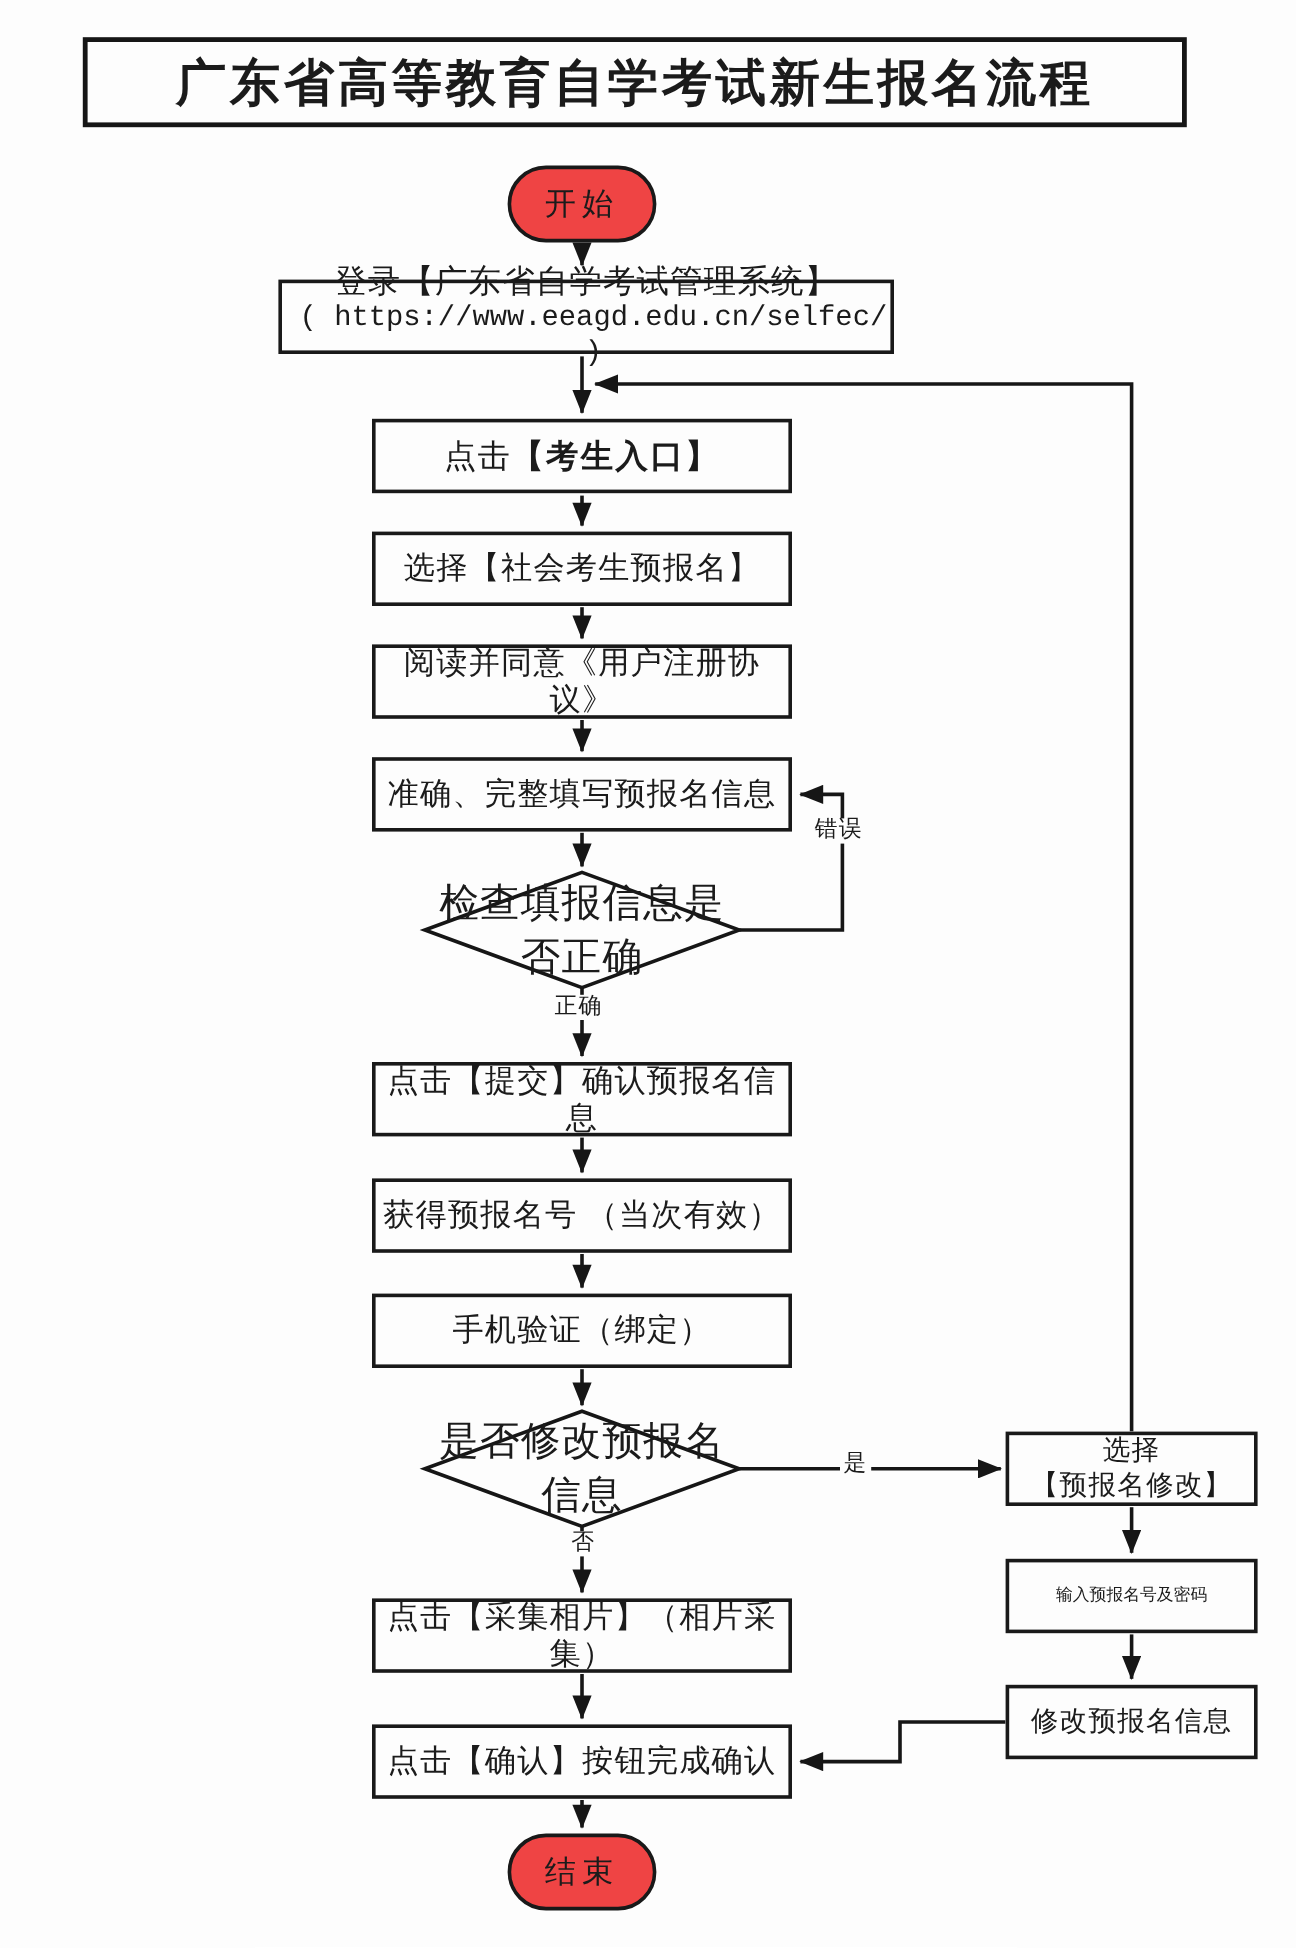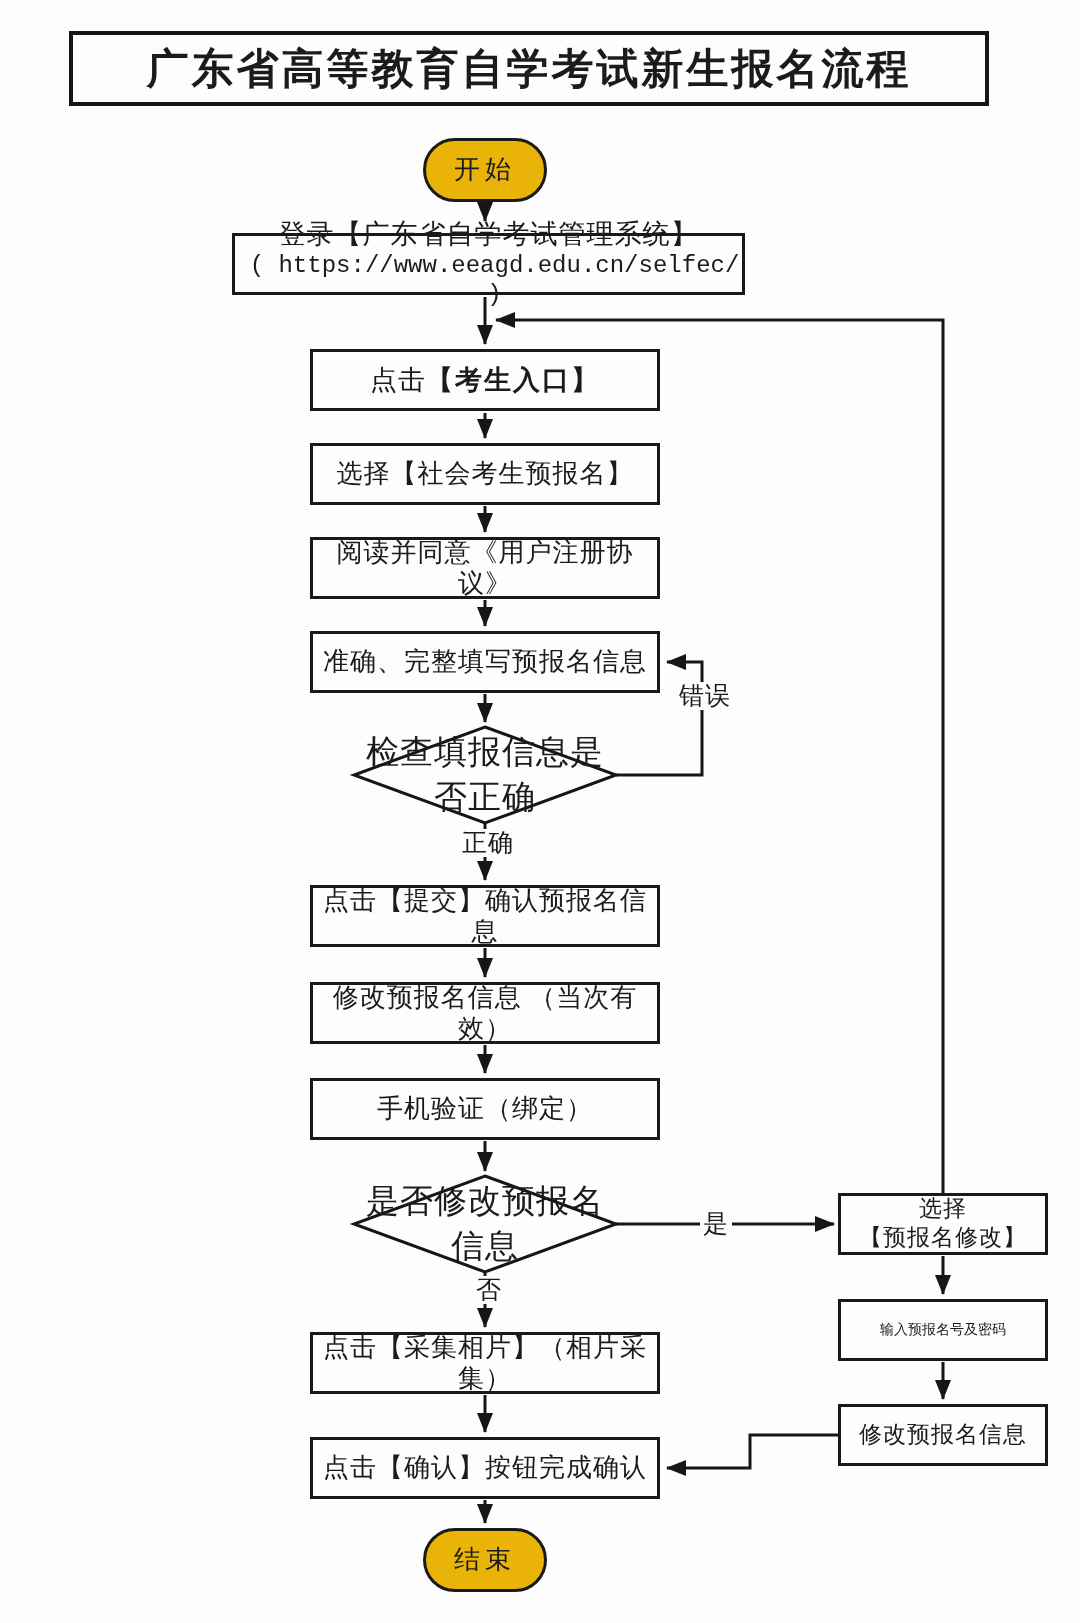--- a/index.html
+++ b/index.html
@@ -9,31 +9,31 @@
     font-family:"Liberation Serif","DejaVu Serif",serif;
     color:#1b1b1b;
   }
   .wires { position:absolute; left:0; top:0; width:1080px; height:1623px; }
   .node {
     position:absolute; box-sizing:border-box;
     display:flex; flex-direction:column; align-items:center; justify-content:center;
     text-align:center; font-size:26px; line-height:1.2; letter-spacing:1px;
   }
   .box  { border:3px solid #191919; background:#fdfdfd; }
-  .oval { border:3px solid #191919; background:#eab308; border-radius:33px; letter-spacing:5px;text-align:center; }
+  .oval { border:3px solid #191919; background:#ef4444; border-radius:33px; letter-spacing:5px;text-align:center; }
   .titlebox {
     position:absolute; left:33px; top:31px; width:920px; height:75px;
     box-sizing:border-box; border:4px solid #161616; background:#fdfdfd;
     display:flex; align-items:center; justify-content:center;
     font-size:42px; font-weight:bold; letter-spacing:3px;margin-left:36px;
   }
   .sub { font-family:"Liberation Mono","DejaVu Sans Mono",monospace; font-size:24px; letter-spacing:0; margin-top:2px;padding-left:12px; }
   .lbl {
     position:absolute; background:#fdfdfd; padding:0 3px;
-    font-size:25px; letter-spacing:1px; line-height:1.1;
+    font-size:19px; letter-spacing:1px; line-height:1.1;
   }
   .dtext { position:absolute; display:flex; align-items:center; justify-content:center;
     text-align:center; font-size:33px; letter-spacing:1px; }
   .boldpart { font-family:"Liberation Sans","DejaVu Sans",sans-serif; font-weight:700; letter-spacing:2px; }
   .small { font-size:23px; }
   .tiny  { font-size:14px; letter-spacing:0; }
 </style>
 </head>
 <body>
 
@@ -103,21 +103,21 @@
 
   <div class="dtext" style="left:352px; top:749px; width:266px; height:52px;">
     <span>检查填报信息是否正确</span>
   </div>
 
   <div class="node box" style="left:310px; top:885px; width:350px; height:62px;">
     <span>点击【提交】确认预报名信息</span>
   </div>
 
   <div class="node box" style="left:310px; top:982px; width:350px; height:62px;">
-    <span>修改预报名信息 （当次有效）</span>
+    <span>获得预报名号 （当次有效）</span>
   </div>
 
   <div class="node box" style="left:310px; top:1078px; width:350px; height:62px;">
     <span>手机验证（绑定）</span>
   </div>
 
   <div class="dtext" style="left:352px; top:1198px; width:266px; height:52px;">
     <span>是否修改预报名信息</span>
   </div>
 

